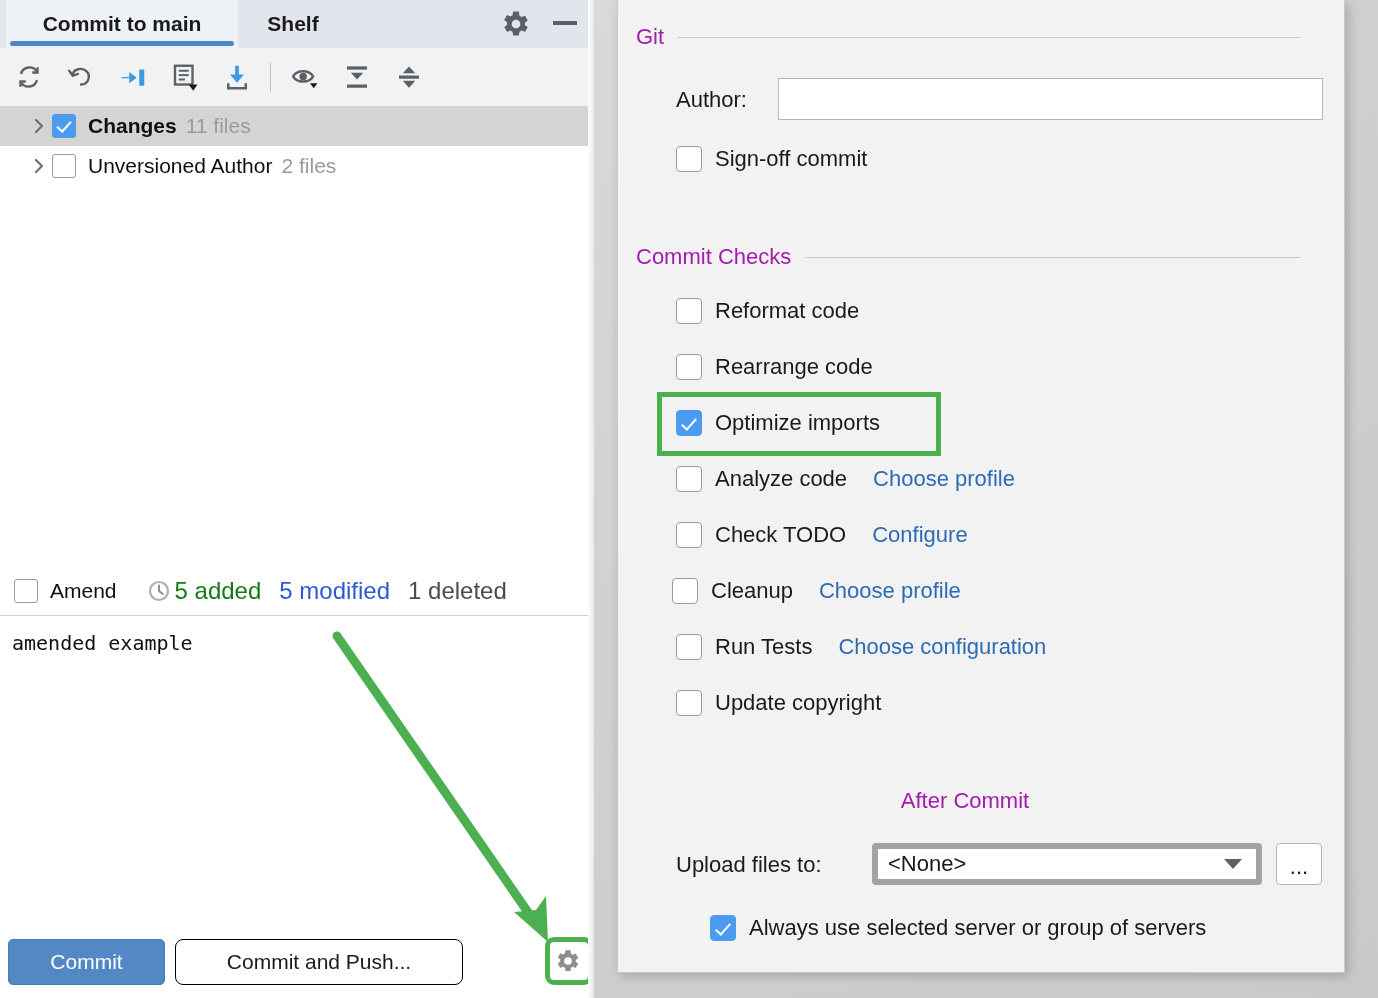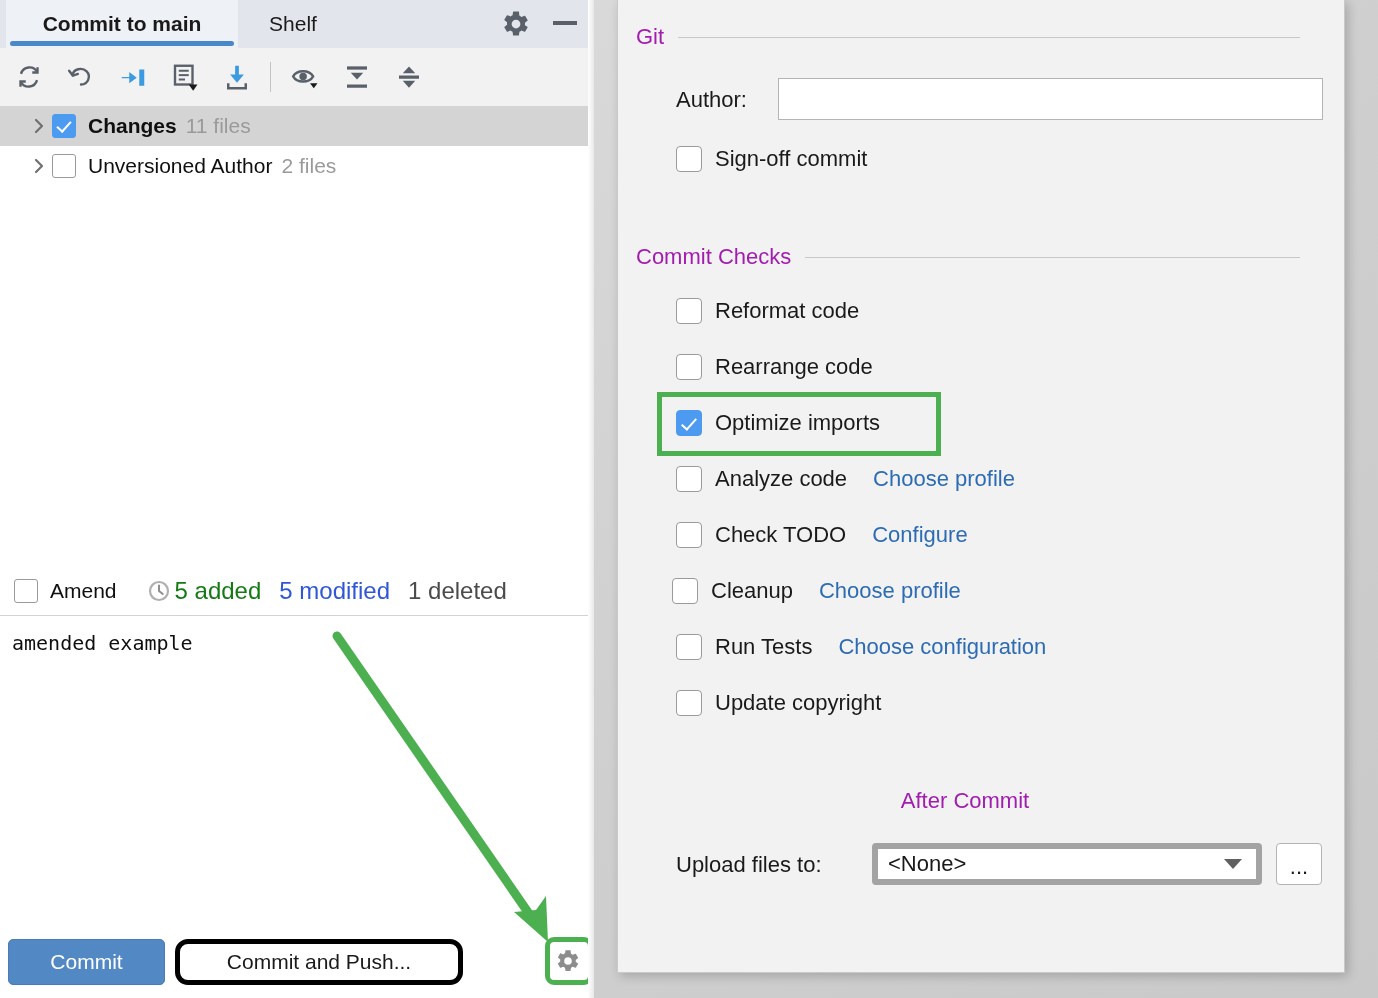--- a/index.html
+++ b/index.html
@@ -36,20 +36,21 @@
   .tab {
     position: absolute;
     top: 0;
     height: 48px;
     display: flex;
     align-items: center;
     justify-content: center;
     font-size: 21px;
     color: #1a1a1a;
     cursor: default;
+    font-weight: bold;
   }
   #tab-commit {
     left: 6px;
     width: 232px;
     background: #eef1f6;
     font-weight: 600;
   }
   #tab-shelf {
     left: 238px;
     width: 110px;
@@ -213,23 +214,23 @@
     color: #ffffff;
     font-size: 21px;
     font-family: "Liberation Sans", sans-serif;
     cursor: pointer;
     padding: 0;
   }
   #commit-push-button {
     position: absolute;
     left: 175px; top: 939px;
     width: 288px; height: 46px;
-    border-radius: 13px;
-    background: #ffffff;
-    border: 5px solid #000000;
+    border-radius: 8px;
+    background: #ffffff;
+    border: 1px solid #000000;
     color: #1a1a1a;
     font-size: 21px;
     font-family: "Liberation Sans", sans-serif;
     cursor: pointer;
     padding: 0;
   }
   #settings-gear-button {
     position: absolute;
     left: 548px; top: 941px;
     width: 40px; height: 40px;
@@ -616,20 +617,24 @@
     <span class="cr-label">Update copyright</span>
   </div>
 
   <div class="section-header" style="left:2px; top:788px; width:690px;flex-direction:column;">
     <span>After Commit</span>
     <span class="sh-line"></span>
   </div>
 
   <div class="field-label" style="left:58px; top:852px;">Upload files to:</div>
 
+  <div class="check-row" style="left:92px; top:915px;">
+    <span class="cb2 checked"></span>
+    <span class="cr-label">Always use selected server or group of servers</span>
+  </div>
 </div>
 
 <div id="upload-combo">
   <span id="upload-combo-value">&lt;None&gt;</span>
   <span id="combo-arrow"></span>
 </div>
 <div id="upload-browse">...</div>
 
 <div id="optimize-highlight"></div>
 

